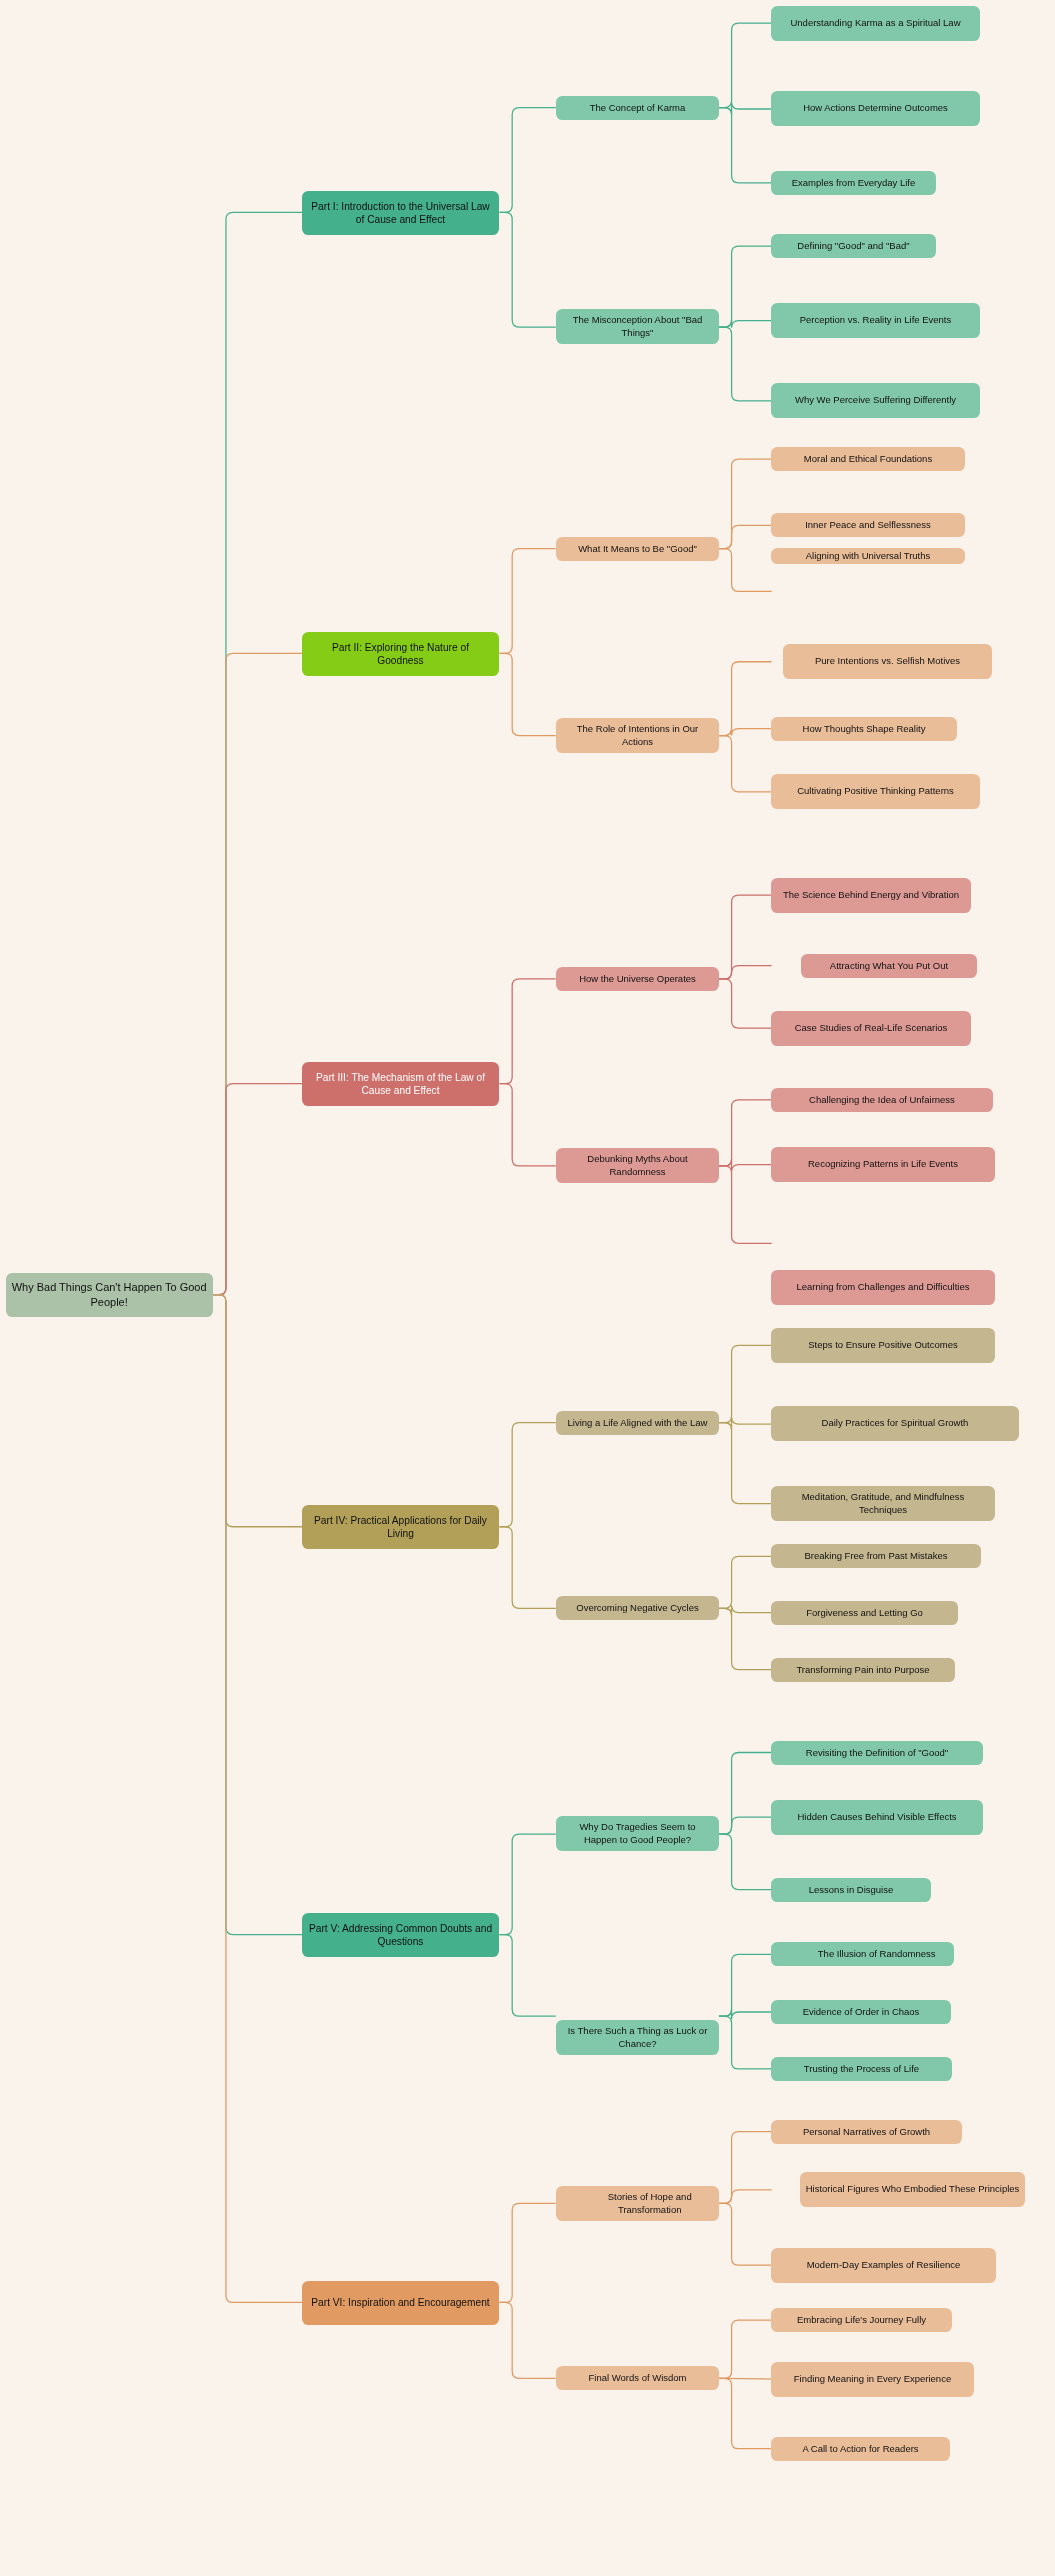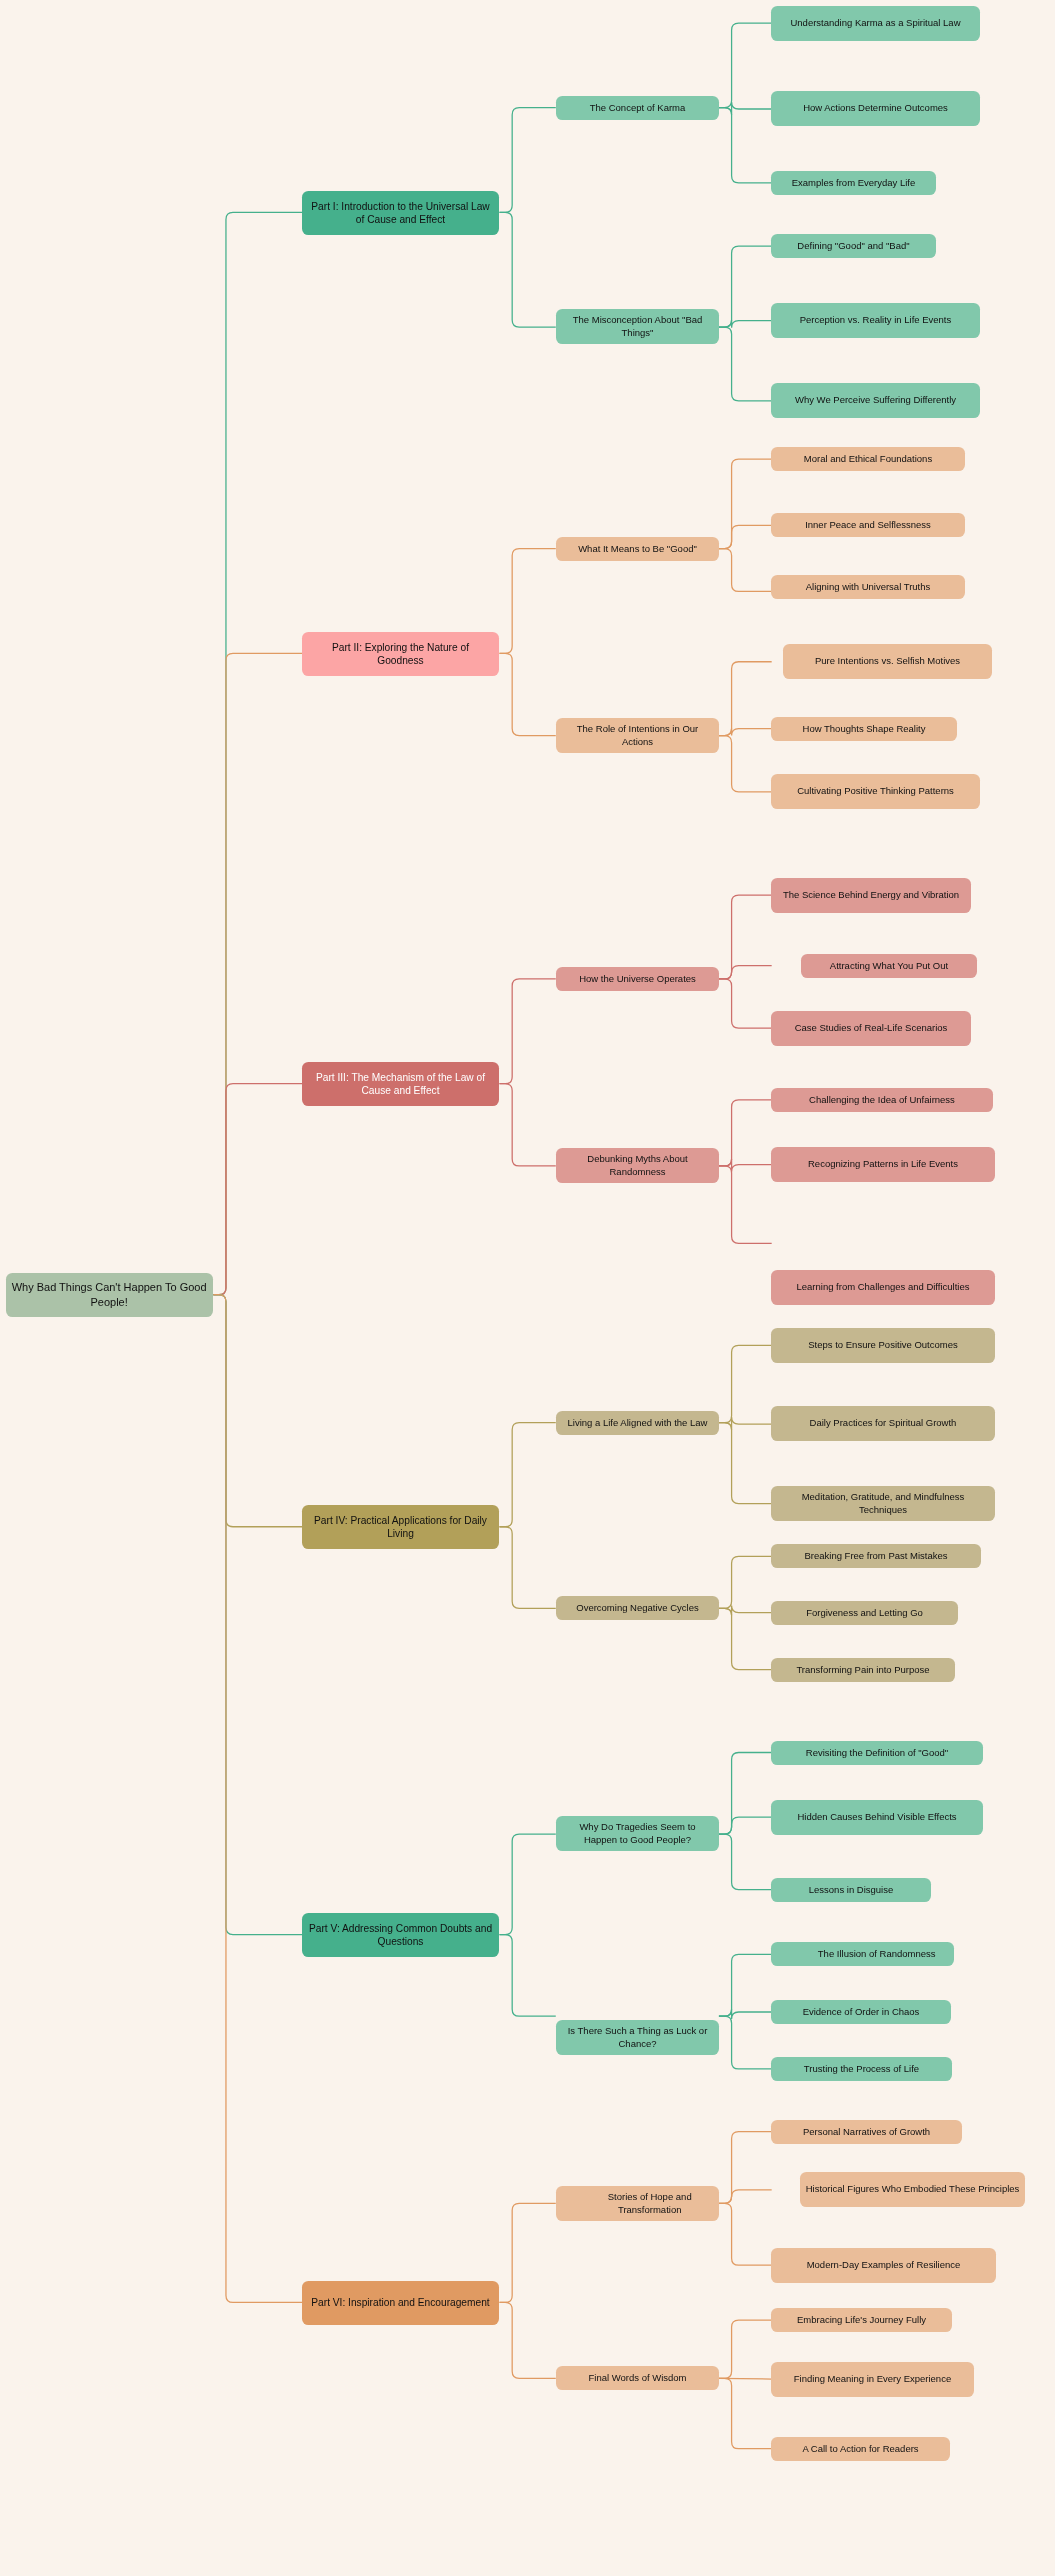--- a/index.html
+++ b/index.html
@@ -113,33 +113,33 @@
     </div>
     <div class="node lvl3" style="left: 771px; top: 234px; width: 165px; height: 24px; background: rgb(129, 200, 171);">
       <span>Defining "Good" and "Bad"</span>
     </div>
     <div class="node lvl3" style="left: 771px; top: 303px; width: 209px; height: 35px; background: rgb(129, 200, 171);">
       <span>Perception vs. Reality in Life Events</span>
     </div>
     <div class="node lvl3" style="left: 771px; top: 383px; width: 209px; height: 35px; background: rgb(129, 200, 171);">
       <span>Why We Perceive Suffering Differently</span>
     </div>
-    <div class="node lvl1" style="left: 302px; top: 632px; width: 197px; height: 44px; background: #fca5a5;">
+    <div class="node lvl1" style="left: 302px; top: 632px; width: 197px; height: 44px; background: #84cc16;">
       <span>Part II: Exploring the Nature of Goodness</span>
     </div>
     <div class="node lvl2" style="left: 556px; top: 537px; width: 163px; height: 24px; background: rgb(234, 189, 153);">
       <span>What It Means to Be "Good"</span>
     </div>
     <div class="node lvl3" style="left: 771px; top: 447px; width: 194px; height: 24px; background: rgb(234, 189, 153);">
       <span>Moral and Ethical Foundations</span>
     </div>
     <div class="node lvl3" style="left: 771px; top: 513px; width: 194px; height: 24px; background: rgb(234, 189, 153);">
       <span>Inner Peace and Selflessness</span>
     </div>
-    <div class="node lvl3" style="left: 771px; top: 575px; width: 194px; height: 24px; background: rgb(234, 189, 153);">
+    <div class="node lvl3" style="left: 771px; top: 548px; width: 194px; height: 16px; background: rgb(234, 189, 153);">
       <span>Aligning with Universal Truths</span>
     </div>
     <div class="node lvl2" style="left: 556px; top: 718px; width: 163px; height: 35px; background: rgb(234, 189, 153);">
       <span>The Role of Intentions in Our Actions</span>
     </div>
     <div class="node lvl3" style="left: 771px; top: 644px; width: 209px; height: 35px; background: rgb(234, 189, 153); margin-left: 12px;">
       <span>Pure Intentions vs. Selfish Motives</span>
     </div>
     <div class="node lvl3" style="left: 771px; top: 717px; width: 186px; height: 24px; background: rgb(234, 189, 153);">
       <span>How Thoughts Shape Reality</span>
@@ -176,21 +176,21 @@
     </div>
     <div class="node lvl1" style="left: 302px; top: 1505px; width: 197px; height: 44px; background: rgb(178, 160, 89);">
       <span>Part IV: Practical Applications for Daily Living</span>
     </div>
     <div class="node lvl2" style="left: 556px; top: 1411px; width: 163px; height: 24px; background: rgb(196, 183, 143);">
       <span>Living a Life Aligned with the Law</span>
     </div>
     <div class="node lvl3" style="left: 771px; top: 1328px; width: 224px; height: 35px; background: rgb(196, 183, 143);">
       <span>Steps to Ensure Positive Outcomes</span>
     </div>
-    <div class="node lvl3" style="left: 771px; top: 1406px; width: 224px; height: 35px; background: rgb(196, 183, 143);">
+    <div class="node lvl3" style="left: 771px; top: 1406px; width: 248px; height: 35px; background: rgb(196, 183, 143);">
       <span>Daily Practices for Spiritual Growth</span>
     </div>
     <div class="node lvl3" style="left: 771px; top: 1486px; width: 224px; height: 35px; background: rgb(196, 183, 143);">
       <span>Meditation, Gratitude, and Mindfulness Techniques</span>
     </div>
     <div class="node lvl2" style="left: 556px; top: 1596px; width: 163px; height: 24px; background: rgb(196, 183, 143);">
       <span>Overcoming Negative Cycles</span>
     </div>
     <div class="node lvl3" style="left: 771px; top: 1544px; width: 210px; height: 24px; background: rgb(196, 183, 143);">
       <span>Breaking Free from Past Mistakes</span>

